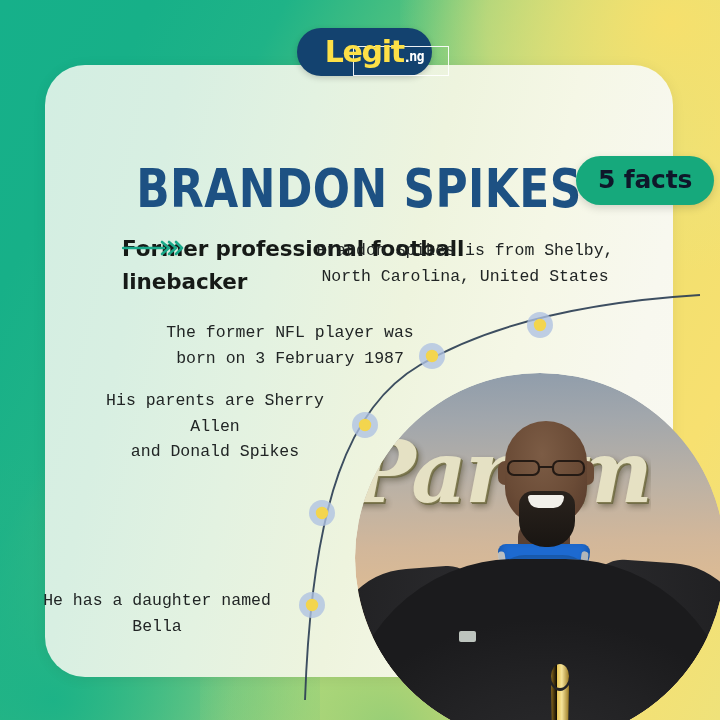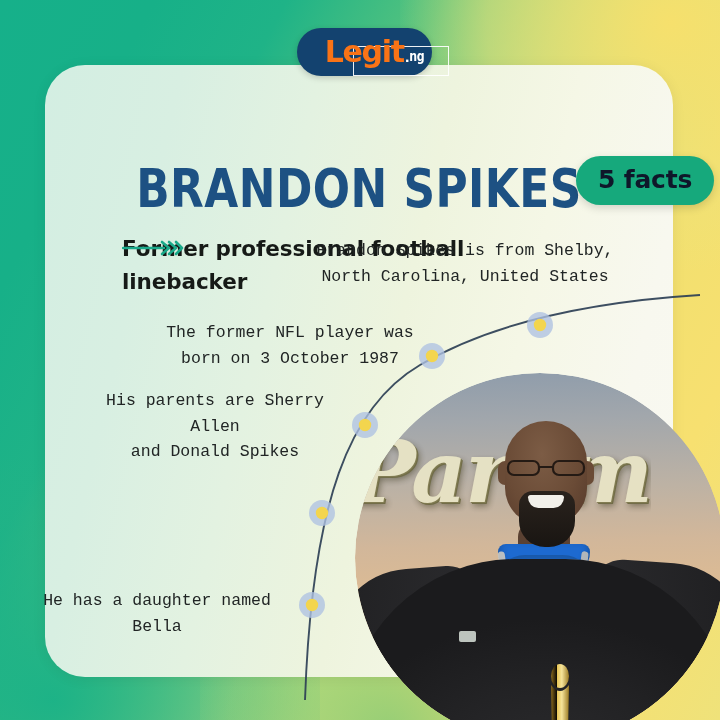--- a/index.html
+++ b/index.html
@@ -60,21 +60,21 @@
   
   #logo-chip{
     position:absolute;left:297px;top:28px;width:135px;height:48px;
     border-radius:24px;background:#13426f;
     display:flex;align-items:center;justify-content:center;
     box-shadow:0 2px 6px rgba(0,0,0,.18);
     z-index:40;
   }
   #logo-inner{display:flex;align-items:flex-end;line-height:1;}
   #logo-word{
-    color:#f97316;font-weight:bold;font-size:30px;letter-spacing:-1.3px;
+    color:#fde047;font-weight:bold;font-size:30px;letter-spacing:-1.3px;
     font-family:"DejaVu Sans", sans-serif;
     position:relative;
     margin-left:20px;
   }
   
   #logo-box{
     position:absolute;left:28px;top:9px;width:94px;height:28px;
     border:1.6px solid rgba(255,255,255,.92);
   }
   #logo-dotng{
@@ -346,18 +346,18 @@
       <div id="logo-dotng">
         <span>.</span>
           <span id="logo-ng">ng</span>
       </div>
     </div>
   </div>
 
   <div class="fact" id="fact-0">Brandon Spikes is from Shelby,
 North Carolina, United States</div>
   <div class="fact" id="fact-1">The former NFL player was
-born on 3 October 1987</div>
+born on 3 February 1987</div>
   <div class="fact" id="fact-2">His parents are Sherry Allen
 and Donald Spikes</div>
   <div class="fact" id="fact-4">He has a daughter named Bella</div>
 
 </div>
 
 </body></html>

